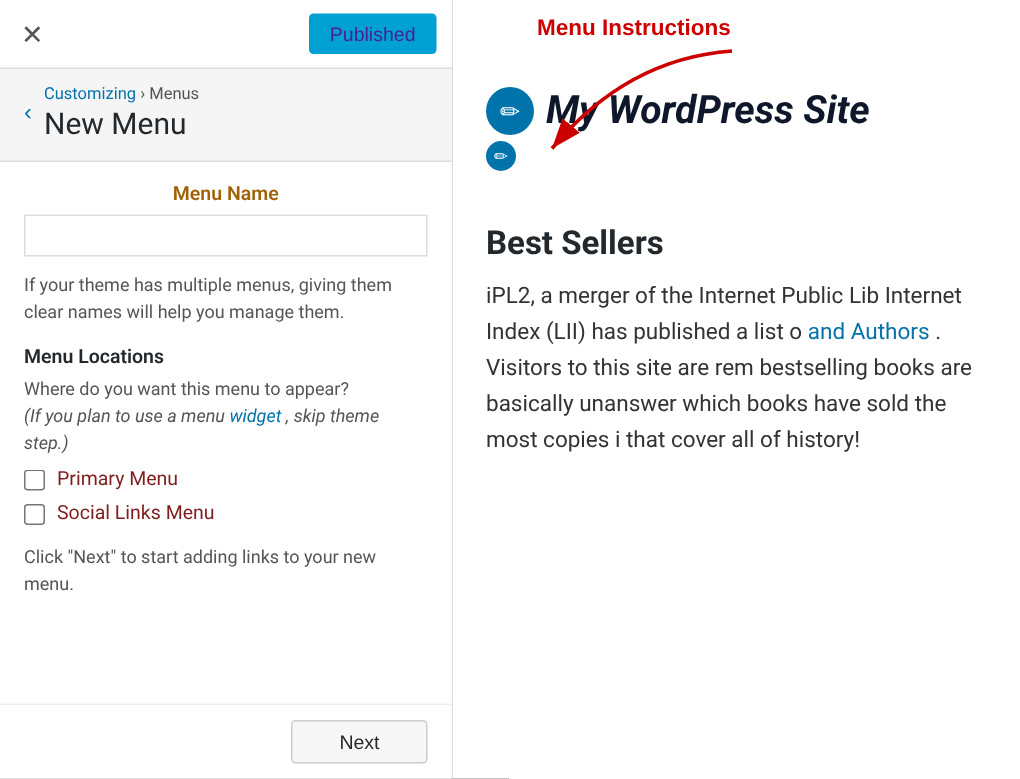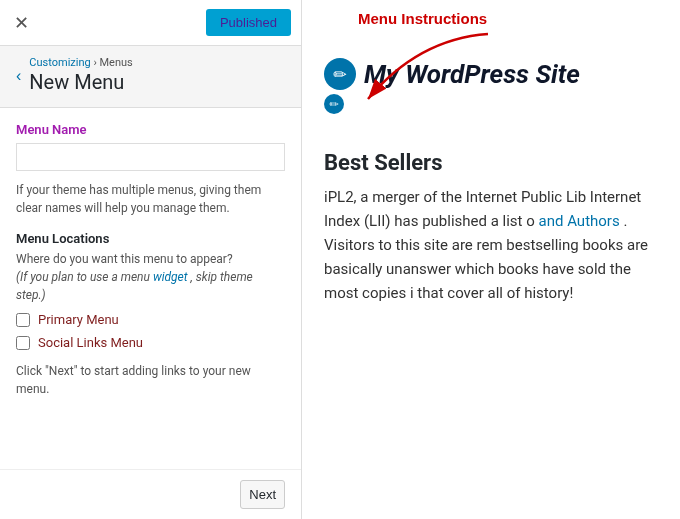--- a/index.html
+++ b/index.html
@@ -98,23 +98,24 @@
     .form-content {
       padding: 14px 16px;
       background: #fff;
       flex: 1;
       overflow-y: auto;
     }
 
     .field-label {
       font-size: 13px;
       font-weight: 600;
-      color: #a21caf;
+      color: #a16207;
       margin-bottom: 6px;
       display: block;
+      text-align: center;
     }
     .text-input {
       width: 100%;
       height: 28px;
       border: 1px solid #ddd;
       background: #fff;
       padding: 4px 8px;
       font-size: 13px;
       outline: none;
     }
@@ -176,21 +177,21 @@
       display: flex;
       justify-content: flex-end;
       padding: 10px 16px;
       border-top: 1px solid #eee;
       background: #fff;
     }
     .next-btn {
       background: #f7f7f7;
       border: 1px solid #ccc;
       border-radius: 3px;
-      padding: 6px 8px;
+      padding: 6px 31px;
       font-size: 13px;
       cursor: pointer;
       color: #23282d;
     }
 
     
     .right-panel {
       flex: 1;
       background: #fff;
       overflow: hidden;

